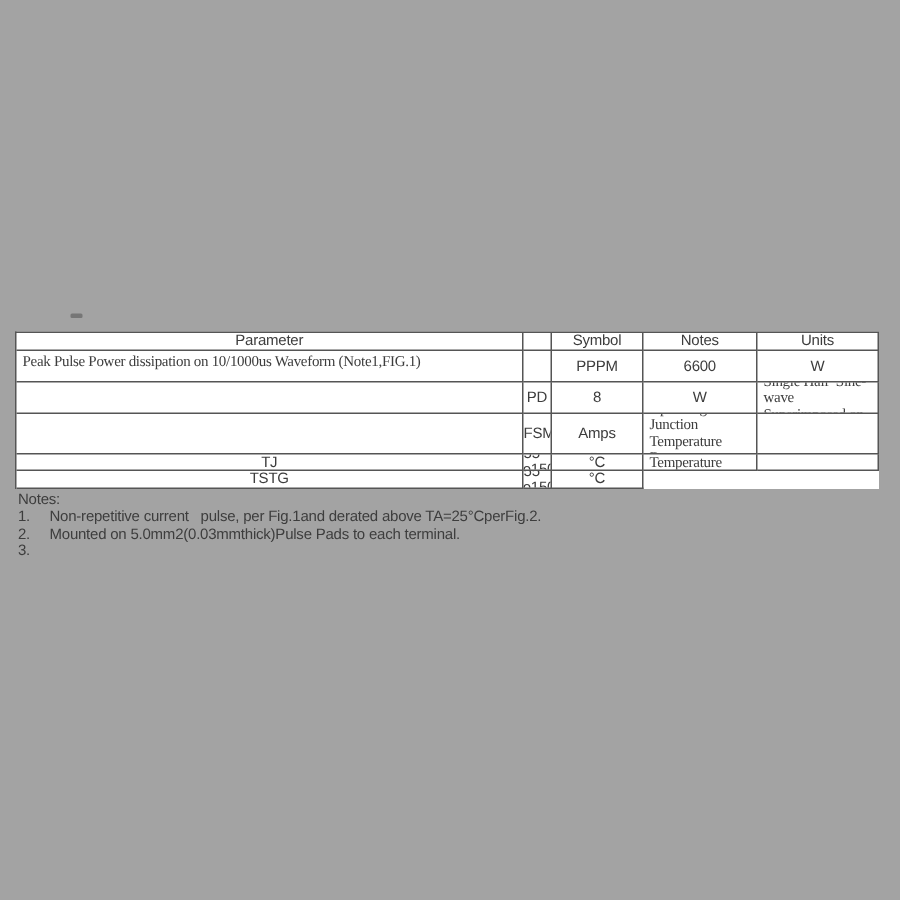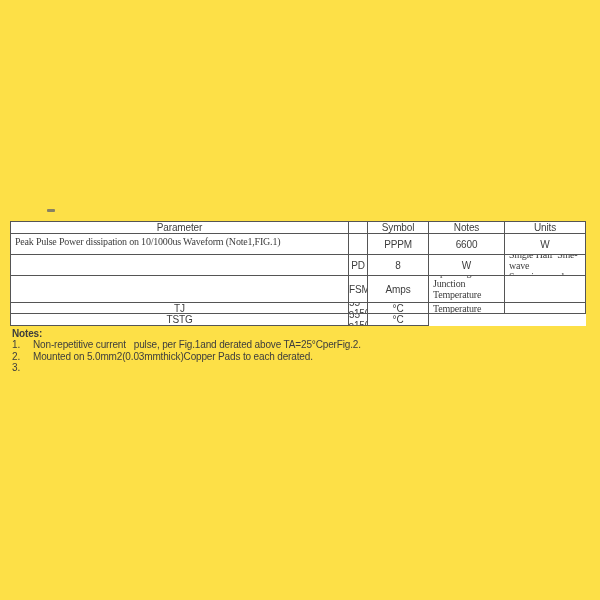--- a/index.html
+++ b/index.html
@@ -5,21 +5,21 @@
   :root{
     --text:#3d3d3d;
     --border:#555555;
   }
   html,body{margin:0;padding:0;}
   body{
     width:600px;height:600px;background:#ffffff;
     font-family:"Liberation Sans","DejaVu Sans",sans-serif;
     color:var(--text);
   }
-  .page{position:relative;width:600px;height:600px;background:#fde047;overflow:hidden;}
+  .page{position:relative;width:600px;height:600px;background:#a3a3a3;overflow:hidden;}
 
   
   .artifact{
     position:absolute;left:47px;top:209px;width:8px;height:3px;
     background:#6a6a6a;border-radius:1px;opacity:.8;
   }
 
   
   .ratings-table{
     position:absolute;left:10px;top:221px;
@@ -43,21 +43,21 @@
     padding-left:4px;padding-right:2px;letter-spacing:-0.2px;font-family:Liberation Serif, serif;
   }
   .top{align-items:flex-start;padding-top:2px;}
   .hdr{justify-content:center;}
 
   
   .notes{
     position:absolute;left:12px;top:328px;width:560px;
     font-size:10px;color:var(--text);letter-spacing:-0.15px;
   }
-  .notes-title{line-height:11px;font-weight:bold;}
+  .notes-title{line-height:11px;}
   .note-item{display:flex;line-height:11.6px;}
   .note-item:first-of-type{margin-top:2px;}
   .note-num{flex:0 0 21px;width:21px;}
   .note-text{white-space:pre-wrap;}
 </style>
 </head>
 <body>
 
 <div class="page">
 
@@ -105,21 +105,21 @@
   <div class="notes">
     <div class="notes-title">Notes:</div>
 
     <div class="note-item">
       <span class="note-num">1.</span>
       <span class="note-text">Non-repetitive current   pulse, per Fig.1and derated above TA=25°CperFig.2.</span>
     </div>
 
     <div class="note-item">
       <span class="note-num">2.</span>
-      <span class="note-text">Mounted on 5.0mm2(0.03mmthick)Copper Pads to each derated.</span>
+      <span class="note-text">Mounted on 5.0mm2(0.03mmthick)Pulse Pads to each terminal.</span>
     </div>
 
     <div class="note-item">
       <span class="note-num">3.</span>
     </div>
   </div>
 
 </div>
 
 </body></html>

